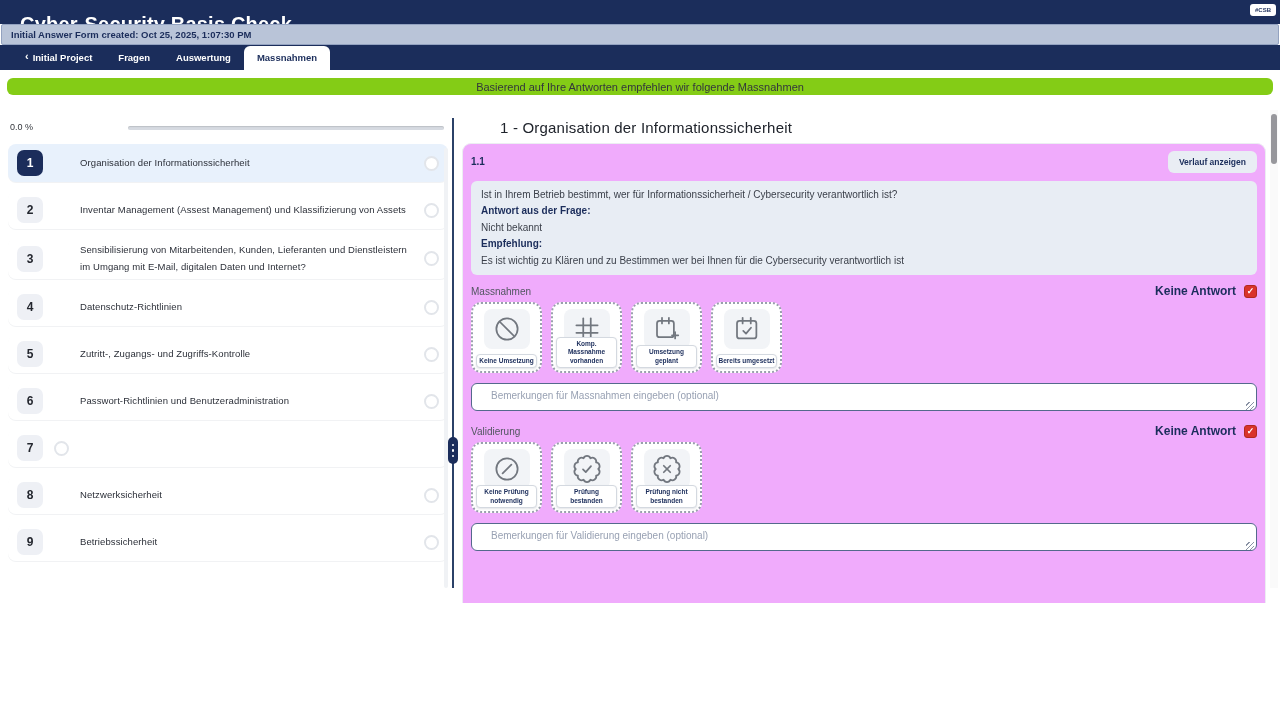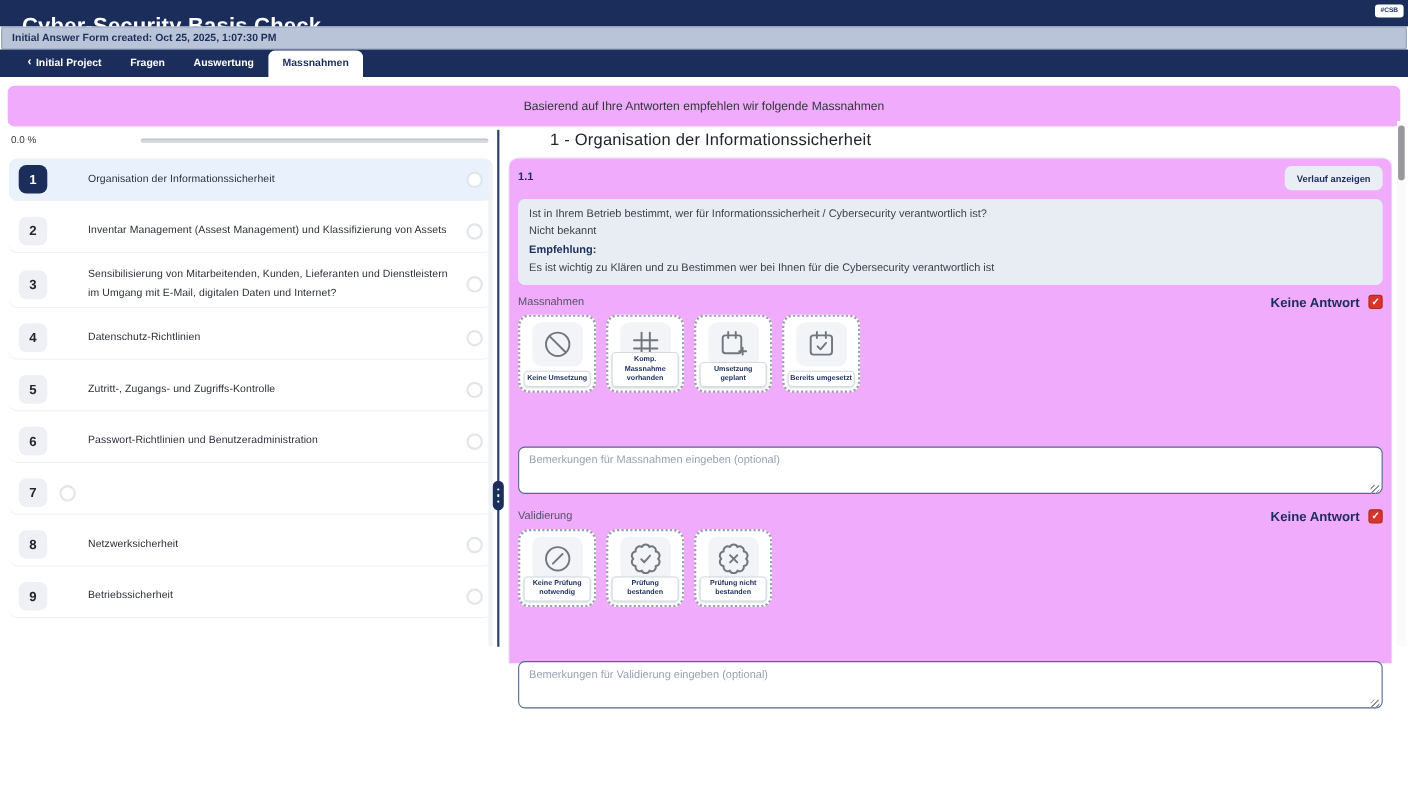--- a/index.html
+++ b/index.html
@@ -15,21 +15,21 @@
   .info-bar { position:absolute; top:24px; left:1px; right:1px; height:21px; background:#b9c4d8; border:1px solid #93a2c0; border-radius:2px; display:flex; align-items:center; }
   .info-bar span { color:var(--navy); font-size:9.5px; font-weight:600; padding-left:9px; }
 
   
   .tab-band { position:absolute; top:45px; left:0; right:0; height:25px; background:var(--navy); display:flex; align-items:flex-end; padding-left:12px; }
   .tab { color:#fff; font-size:9.5px; font-weight:600; padding:6px 13px 7px; cursor:pointer; display:flex; align-items:center; gap:4px; }
   .tab .chev { font-size:11px; line-height:1; position:relative; top:-1px; }
   .tab.active { background:#fff; color:var(--navy); border-radius:6px 6px 0 0; }
 
   
-  .banner { position:absolute; top:78px; left:7px; right:7px; height:37px; background:#f0abfc; border-radius:6px; display:flex; align-items:center; justify-content:center; }
+  .banner { position:absolute; top:78px; left:7px; right:7px; height:17px; background:#84cc16; border-radius:6px; display:flex; align-items:center; justify-content:center; }
   .banner span { font-size:11px; color:#33363c; font-weight:500; }
 
   
   .sidebar { position:absolute; left:8px; top:118px; width:440px; height:470px; overflow:hidden; }
   .progress-row { position:relative; height:26px; }
   .progress-label { position:absolute; left:2px; top:4px; font-size:9px; color:#33363c; }
   .progress-track { position:absolute; left:120px; right:4px; top:8px; height:4px; border-radius:3px; background:#d6dae1; box-shadow:inset 0 1px 1px rgba(0,0,0,.12); }
   .progress-fill { height:100%; border-radius:3px; background:var(--navy); }
   .side-item { display:flex; align-items:center; gap:11px; min-height:38px; padding:4px 9px; margin-bottom:9px; border-radius:8px; background:#fff; box-shadow:0 1px 0 rgba(20,30,60,.06); cursor:pointer; }
   .side-item.selected { background:#e8f1fc; }
@@ -60,21 +60,21 @@
   .checkbox { width:13px; height:13px; border-radius:3px; border:1px solid #c6ccd6; background:#fff; display:flex; align-items:center; justify-content:center; cursor:pointer; }
   .checkbox.checked { background:var(--red); border-color:#b02a1e; }
   .checkbox .check-glyph { display:none; color:#fff; font-size:9px; line-height:1; font-weight:bold; }
   .checkbox.checked .check-glyph { display:block; }
   .opts-row { margin-top:4px; display:flex; gap:9px; }
   .opt { position:relative; width:71px; height:71px; border:2px dotted #99a0ac; border-radius:10px; background:#fff; display:flex; justify-content:center; cursor:pointer; }
   .opt-icon-bg { margin-top:5px; width:46px; height:40px; border-radius:8px; background:#f2f4f7; display:flex; align-items:center; justify-content:center; }
   .opt-icon svg { width:30px; height:30px; stroke:#72777f; fill:none; stroke-width:1.4; stroke-linecap:round; stroke-linejoin:round; display:block; }
   .opt-label { position:absolute; left:3px; right:3px; bottom:3px; background:#fff; border:1px solid #d4d9e0; border-radius:4px; box-shadow:0 1px 2px rgba(20,30,60,.12); font-size:6.5px; font-weight:bold; color:var(--navy); text-align:center; line-height:1.3; padding:2px 1px; }
   .ta-wrap { position:relative; margin-top:10px; }
-  .ta-wrap textarea { width:100%; height:43px; border:1.5px solid #54698c; border-radius:6px; padding:6px 9px; font-size:10px; font-family:inherit; color:#3a3f49; resize:none; outline:none; background:#fff;margin-top:39px; }
+  .ta-wrap textarea { width:100%; height:28px; border:1.5px solid #54698c; border-radius:6px; padding:6px 19px; font-size:10px; font-family:inherit; color:#3a3f49; resize:none; outline:none; background:#fff; }
   .ta-wrap textarea::placeholder { color:#98a1b3; }
   .ta-grip { position:absolute; right:3px; bottom:5px; width:8px; height:8px; background:repeating-linear-gradient(135deg, transparent 0 2px, #8b93a5 2px 3px); pointer-events:none; }
 
   
   .scroll-track { position:absolute; right:2px; top:110px; width:8px; height:478px; background:#fafafa; }
   .scroll-thumb { position:absolute; right:1px; top:4px; width:6px; height:50px; background:#97979c; border-radius:3px; }
 </style>
 </head>
 <body>
 
@@ -170,20 +170,21 @@
   <h1 class="main-title">1 - Organisation der Informationssicherheit</h1>
 
   <section class="panel">
     <div class="panel-row1">
       <span class="sec-num">1.1</span>
       <button class="hist-btn">Verlauf anzeigen</button>
     </div>
 
     <div class="qa-box">
       <p>Ist in Ihrem Betrieb bestimmt, wer für Informationssicherheit / Cybersecurity verantwortlich ist?</p>
+      <p class="lbl">Antwort aus der Frage:</p>
       <p>Nicht bekannt</p>
       <p class="lbl">Empfehlung:</p>
       <p>Es ist wichtig zu Klären und zu Bestimmen wer bei Ihnen für die Cybersecurity verantwortlich ist</p>
     </div>
 
     <div class="group-row">
       <span class="group-label">Massnahmen</span>
       <span class="ka-wrap">
         <span class="ka-label">Keine Antwort</span>
         <span class="checkbox checked" id="cb-massnahmen">

